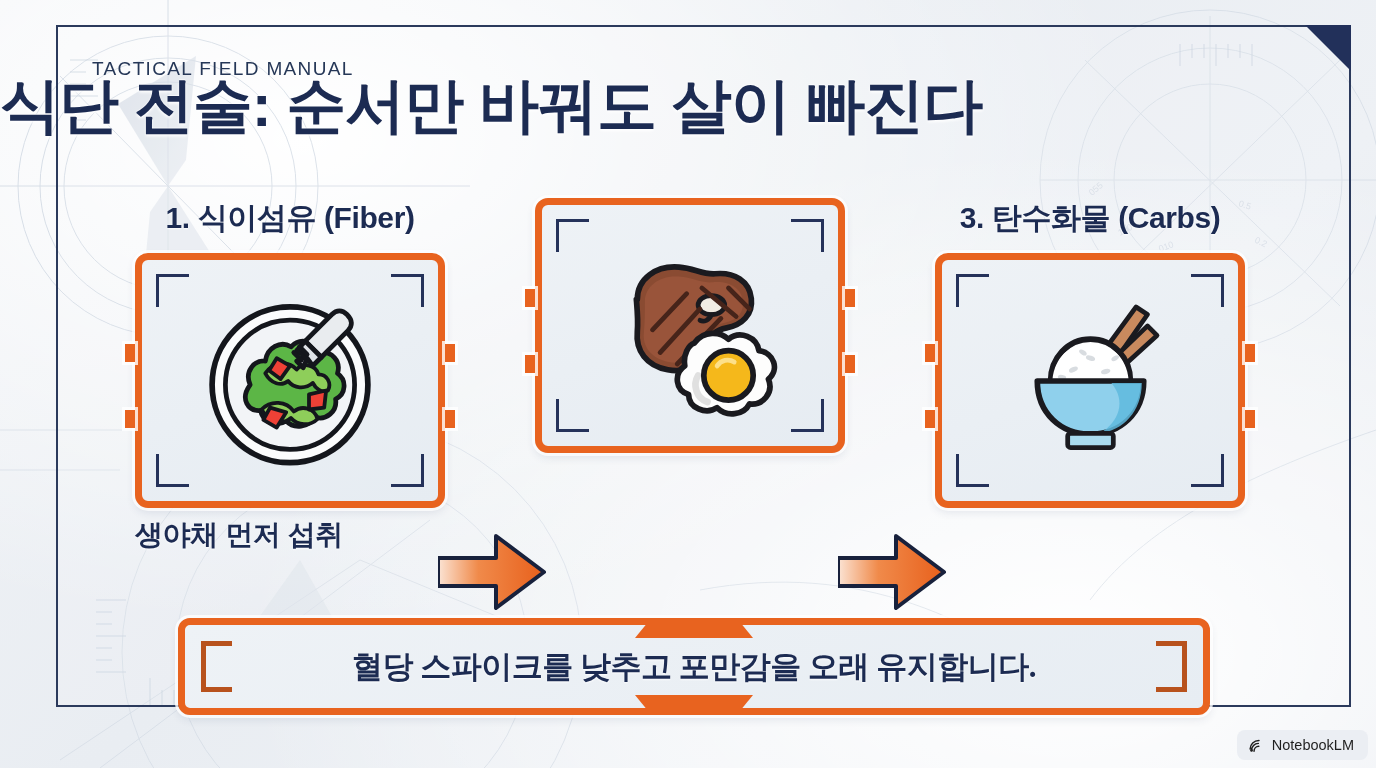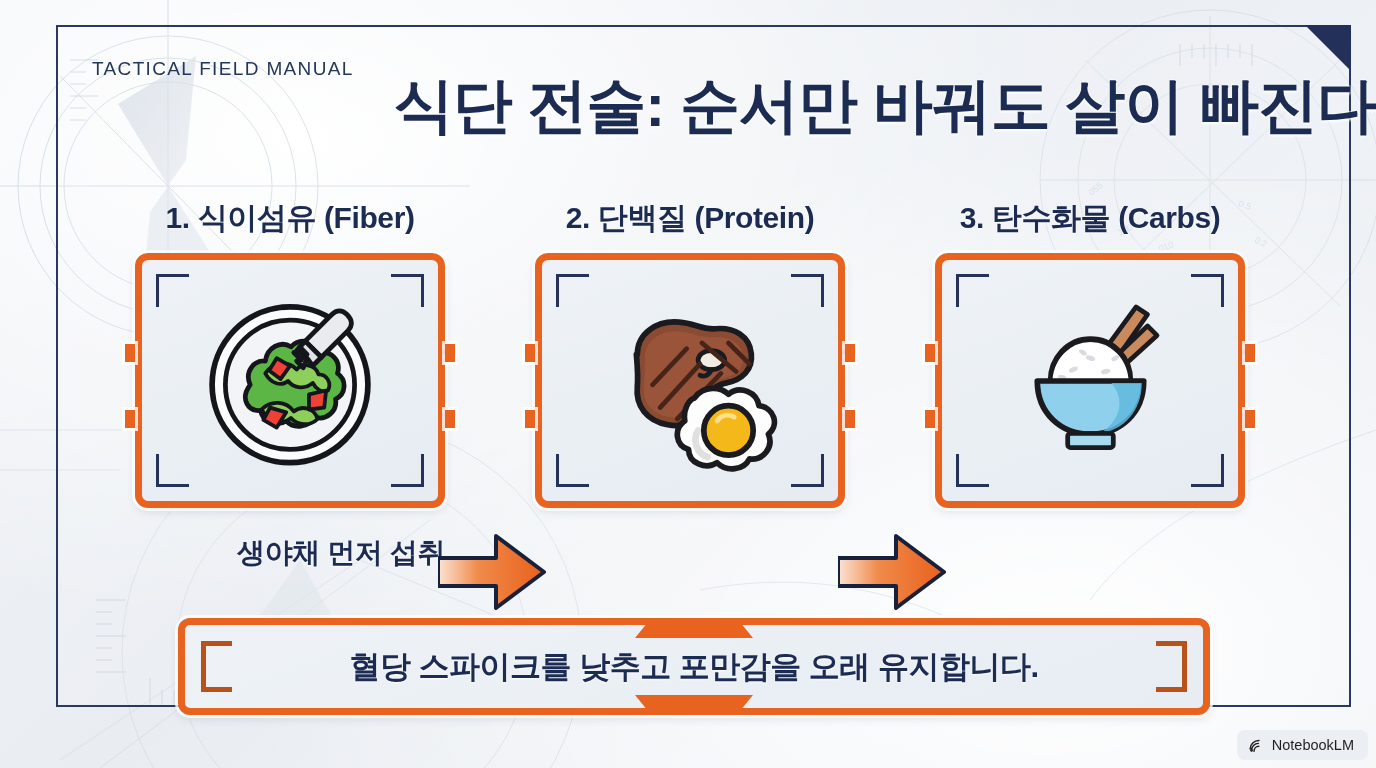--- a/index.html
+++ b/index.html
@@ -29,21 +29,21 @@
     border-top:46px solid #22305a;border-left:46px solid transparent;
   }
 
   #kicker{
     position:absolute;left:34px;top:31px;
     font-size:19px;letter-spacing:1.35px;color:#253757;
     font-weight:400;
   }
 
   #title{
-    position:absolute;top:74px;left:0;width:1376px;text-align:right;
+    position:absolute;top:74px;left:0;width:1376px;text-align:left;
     font-size:60px;font-weight:700;color:#1c2b52;
     letter-spacing:-1px;line-height:1.05;
     text-shadow:0 2px 3px rgba(255,255,255,0.95), 0 -1px 0 rgba(255,255,255,0.6);
   }
 
   
   #steps{position:absolute;top:198px;left:0;width:1324px;height:370px;}
   .step{position:absolute;top:0;width:310px;}
   .step-1{left:135px;} .step-2{left:535px;} .step-3{left:935px;}
   .step-heading{
@@ -69,22 +69,22 @@
     box-shadow:0 0 0 3px rgba(255,255,255,0.8);
   }
   .card .notch-r1{top:84px;} .card .notch-r2{top:150px;}
   .brk{position:absolute;width:30px;height:30px;border:3.5px solid #25325a;}
   .brk.tl{left:14px;top:14px;border-right:none;border-bottom:none;}
   .brk.tr{right:14px;top:14px;border-left:none;border-bottom:none;}
   .brk.bl{left:14px;bottom:14px;border-right:none;border-top:none;}
   .brk.br{right:14px;bottom:14px;border-left:none;border-top:none;}
   .icon-wrap{position:absolute;inset:0;display:flex;align-items:center;justify-content:center;}
   .caption{
-    text-align:right;font-size:28px;font-weight:700;color:#1c2b52;
-    margin-top:26px;letter-spacing:-0.4px;
+    text-align:left;font-size:28px;font-weight:700;color:#1c2b52;
+    margin-top:8px;letter-spacing:-0.4px;
     text-shadow:0 1px 2px rgba(255,255,255,0.9);
   }
 
   .arrow{position:absolute;top:328px;width:110px;height:92px;}
   .arrow-1{left:438px;} .arrow-2{left:838px;}
 
   
   #banner{
     position:absolute;left:178px;top:618px;width:1032px;height:97px;
   }
@@ -100,20 +100,21 @@
   .banner-notch.bot{bottom:0;clip-path:polygon(0 0,100% 0,91% 100%,9% 100%);}
   .bbrk{position:absolute;width:26px;height:26px;border:5px solid #b8521d;}
   .bbrk.tl{left:16px;top:16px;border-right:none;border-bottom:none;}
   .bbrk.tr{right:16px;top:16px;border-left:none;border-bottom:none;}
   .bbrk.bl{left:16px;bottom:16px;border-right:none;border-top:none;}
   .bbrk.br{right:16px;bottom:16px;border-left:none;border-top:none;}
   #banner-text{
     position:absolute;inset:0;display:flex;align-items:center;justify-content:center;
     font-size:31px;font-weight:700;color:#1c2b52;letter-spacing:-0.5px;
     text-shadow:0 1px 2px rgba(255,255,255,0.9);
+    font-family:Liberation Serif, serif;
   }
 
   
   #nlm-badge{
     position:absolute;right:8px;bottom:8px;height:30px;
     display:flex;align-items:center;gap:7px;padding:0 14px 0 11px;
     border-radius:8px;background:rgba(233,237,242,0.92);
     font-size:14.5px;color:#1f1f1f;margin-top:48px;
   }
 </style>
@@ -266,21 +267,20 @@
               <path d="M110 64l8 8"></path>
                 <path d="M104 70l8 8"></path>
             </g>
           </svg>
         </div>
       </div>
       <div class="caption">생야채 먼저 섭취</div>
     </div>
 
     <div class="step step-2">
-      <div class="step-heading">2. 단백질 (Protein)</div>
       <div class="card">
         <span class="notch-r1"></span>
         <span class="notch-r2"></span>
         <span class="brk tl"></span>
         <span class="brk tr"></span>
         <span class="brk bl"></span>
         <span class="brk br"></span>
         <div class="icon-wrap">
           <svg width="195" height="190" viewBox="0 0 200 200">
             <path d="M44 72c0-22 20-36 44-34 16 1 24 8 38 7 20-2 36 8 38 26 2 17-10 28-26 31-12 2-18 10-20 20-4 18-22 28-42 24-22-4-34-20-32-40 1-12 0-22-1-34z" fill="#8a4b32" stroke="#1a1a1f" stroke-width="6" stroke-linejoin="round"></path>

